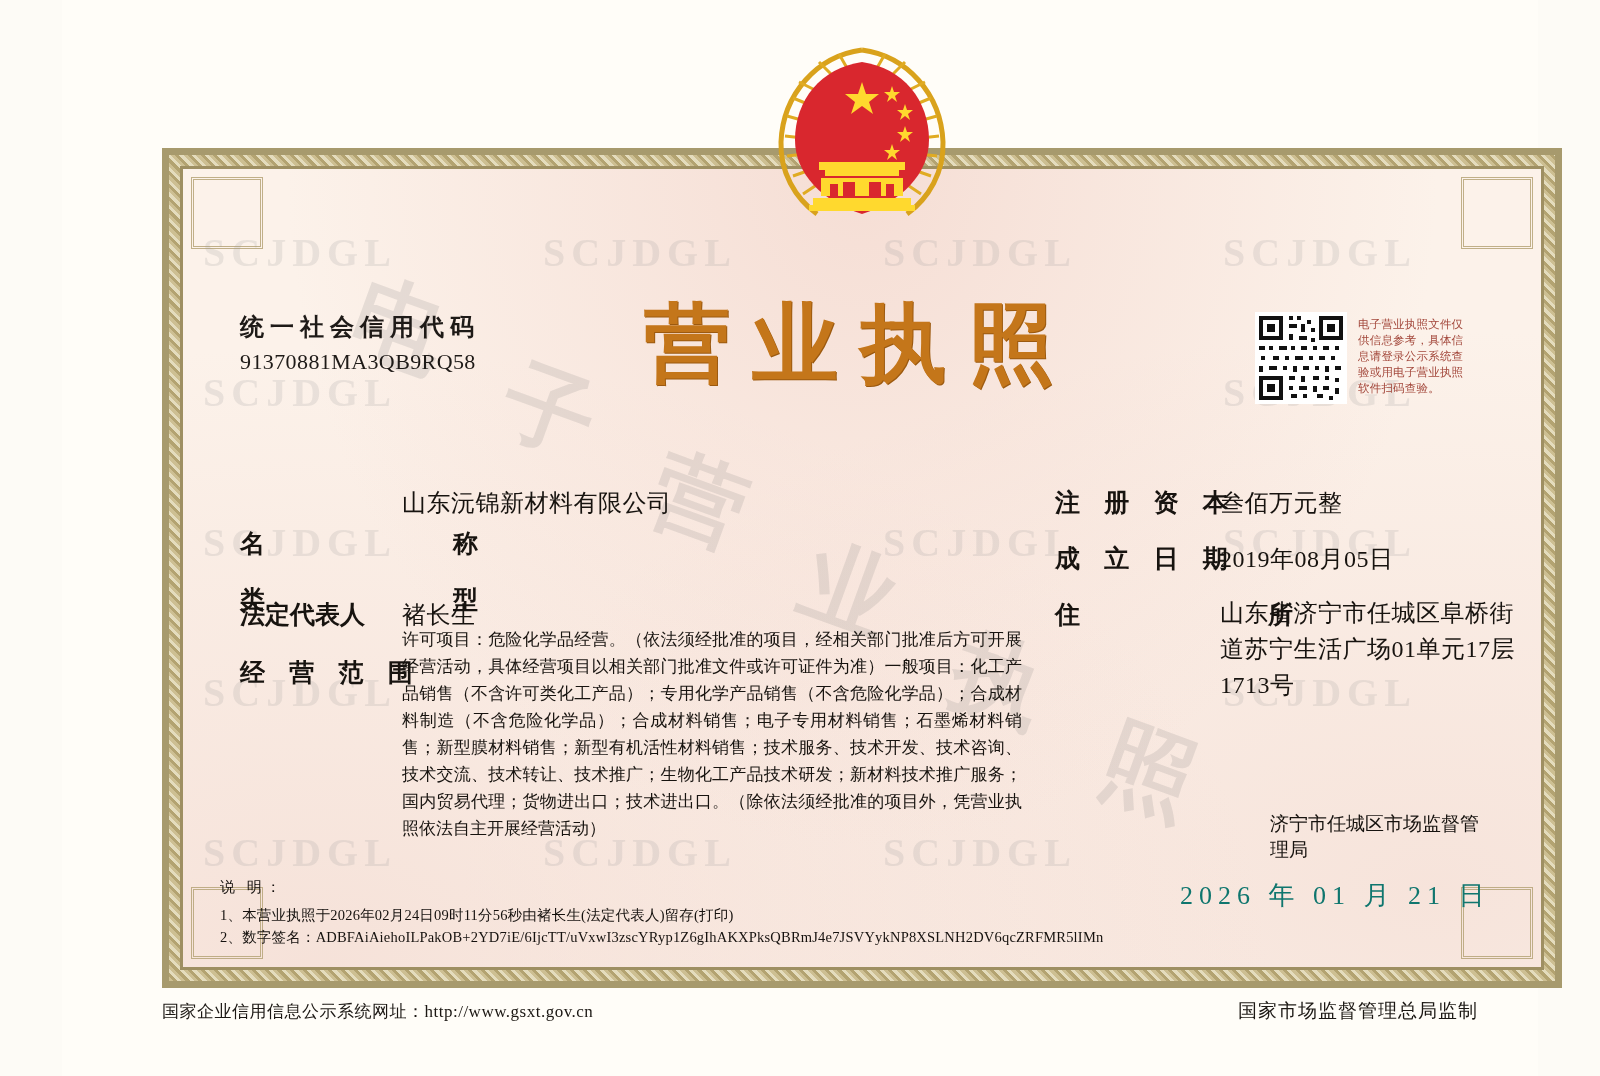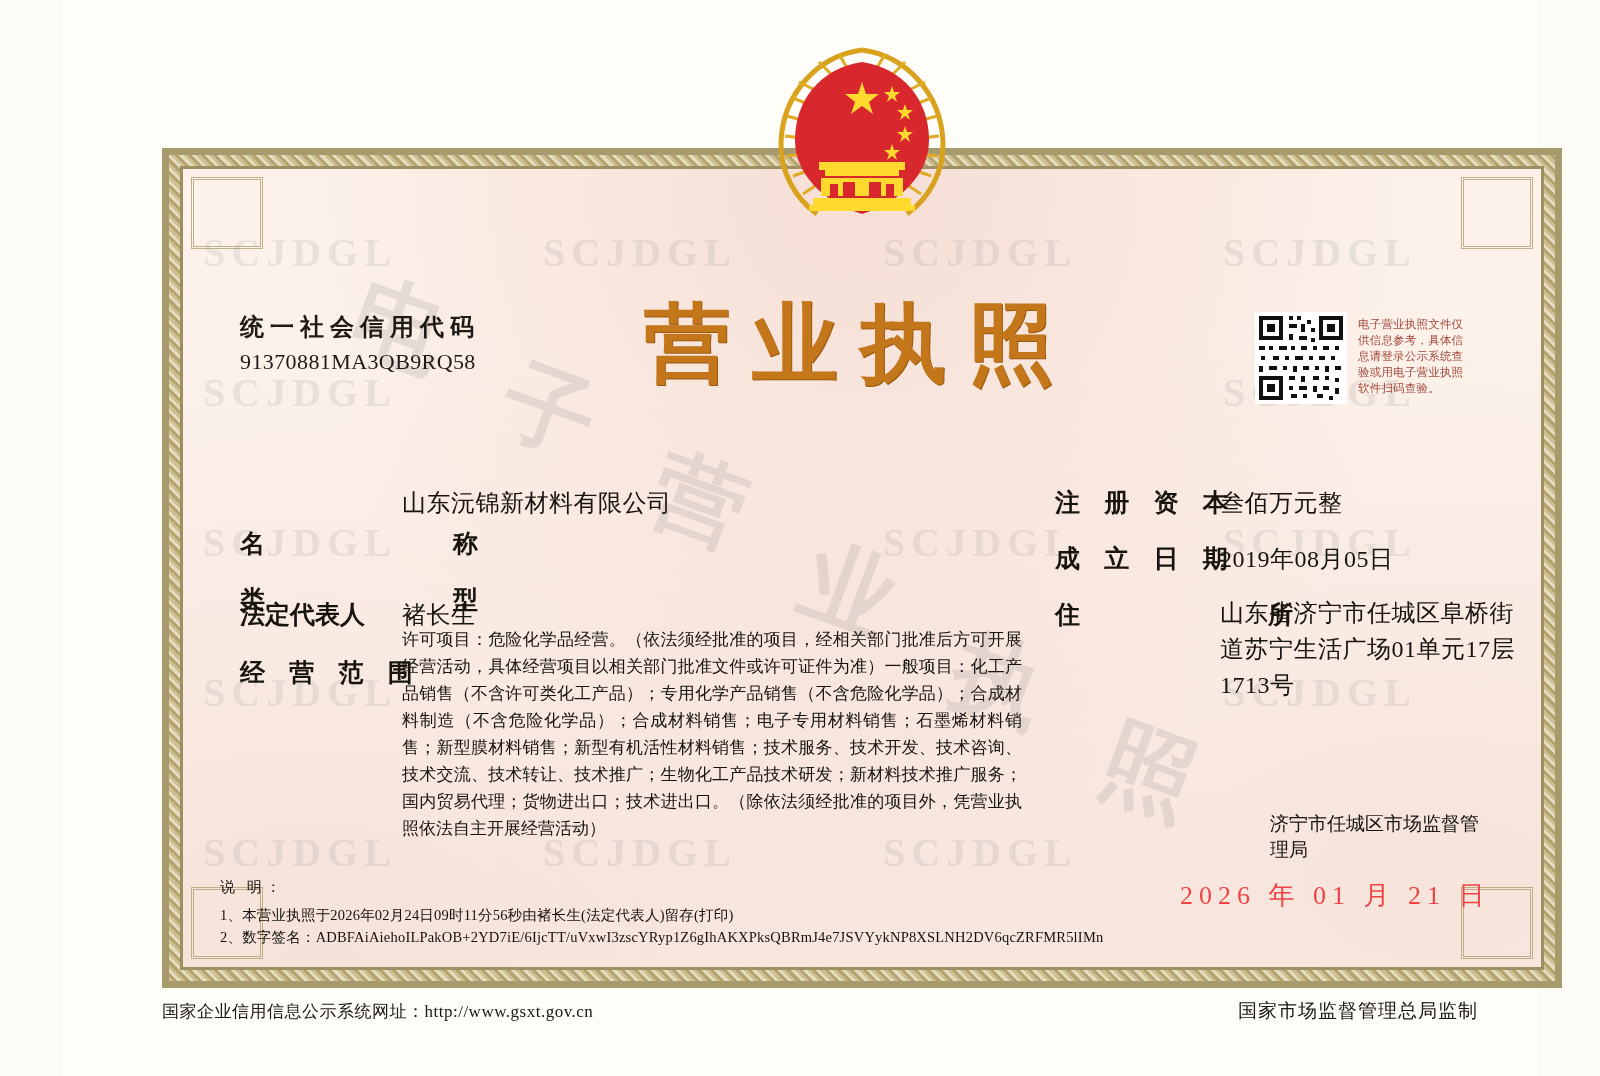--- a/index.html
+++ b/index.html
@@ -219,21 +219,21 @@
     font-size: 19px;
     line-height: 26px;
     color: #17130f;
   }
   #issue-date {
     position: absolute;
     left: 1000px;
     top: 712px;
     font-size: 26px;
     letter-spacing: 6px;
-    color: #ef4444;
+    color: #0f766e;
   }
 
   
   #notes {
     position: absolute;
     left: 40px;
     top: 700px;
     width: 900px;
     color: #15110e;
     margin-top: 12px;

